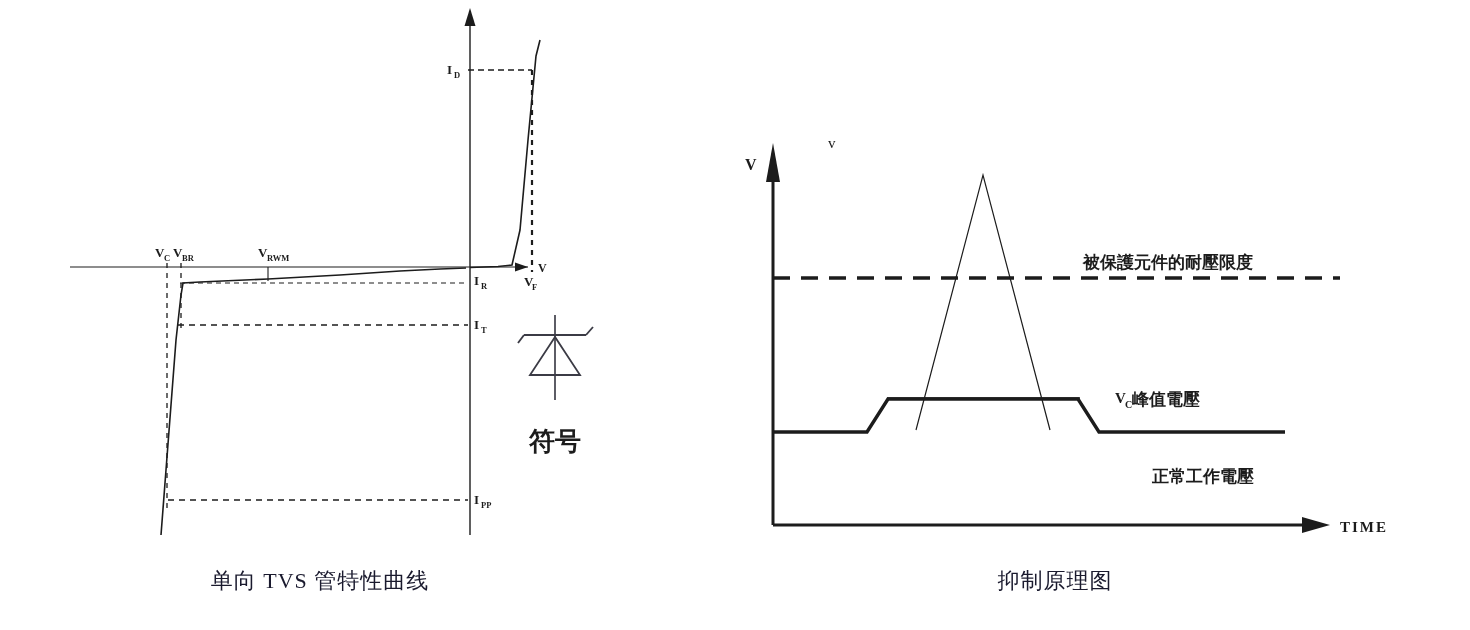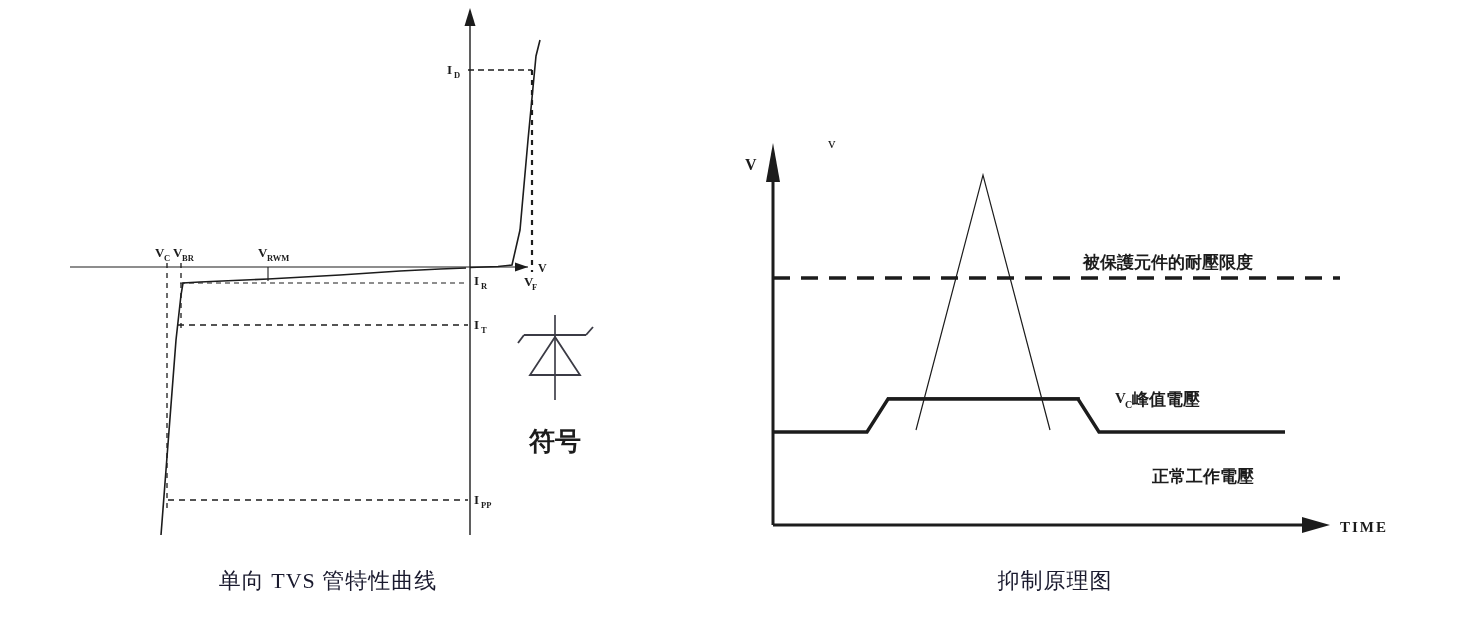--- a/index.html
+++ b/index.html
@@ -35,21 +35,21 @@
   .caption {
     position: absolute;
     width: 100%;
     text-align: center;
     font-family: "Liberation Serif", "DejaVu Serif", serif;
     font-size: 22px;
     color: #1a1a2e;
     letter-spacing: 1px;
     white-space: nowrap;
   }
-  #caption-left  { top: 566px; left: 8px; }
+  #caption-left  { top: 566px; left: 0; }
   #caption-right { top: 566px; left: 0; }
 
   
   text {
     font-family: "Liberation Serif", "DejaVu Serif", serif;
     fill: #1c1c1c;
   }
   .lbl-var {
     font-size: 13px;
     font-weight: bold;

